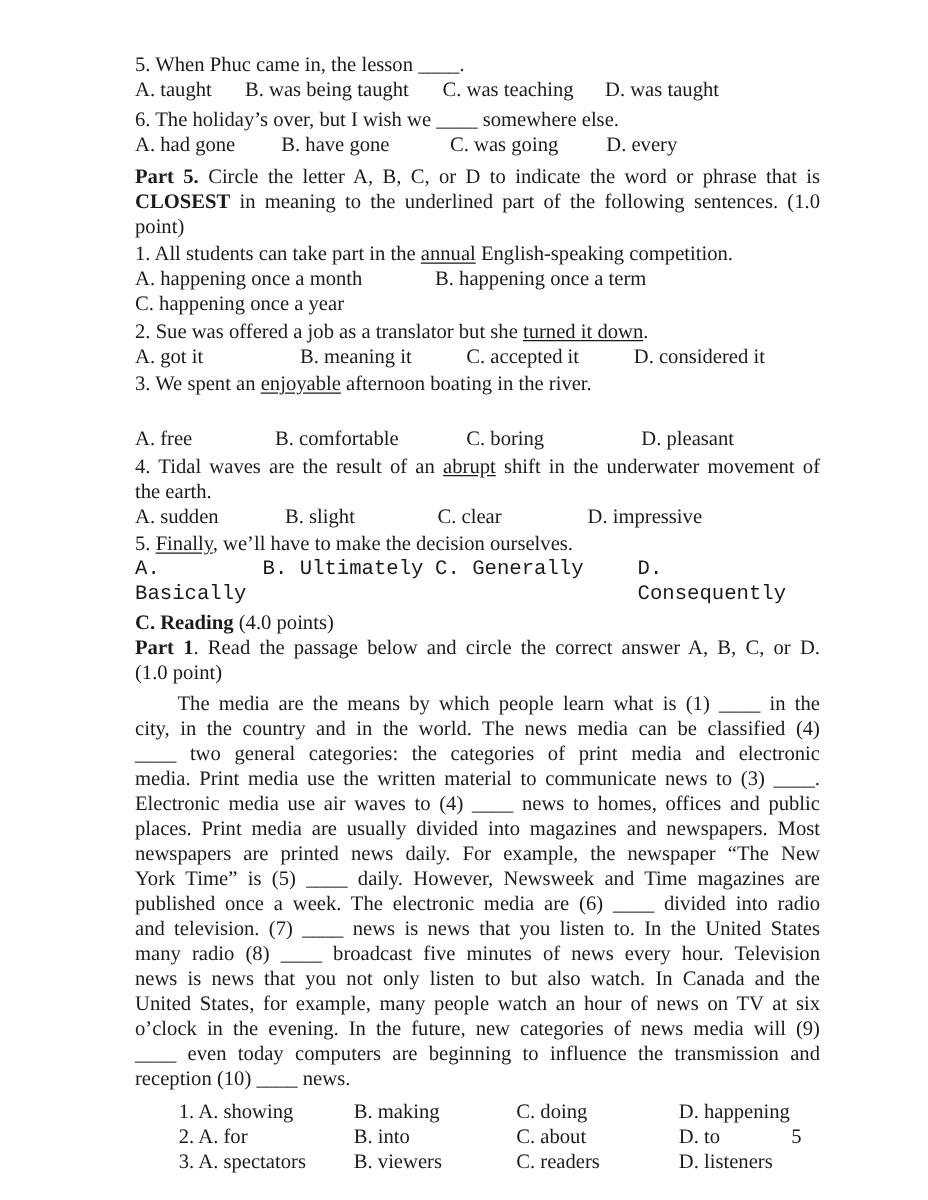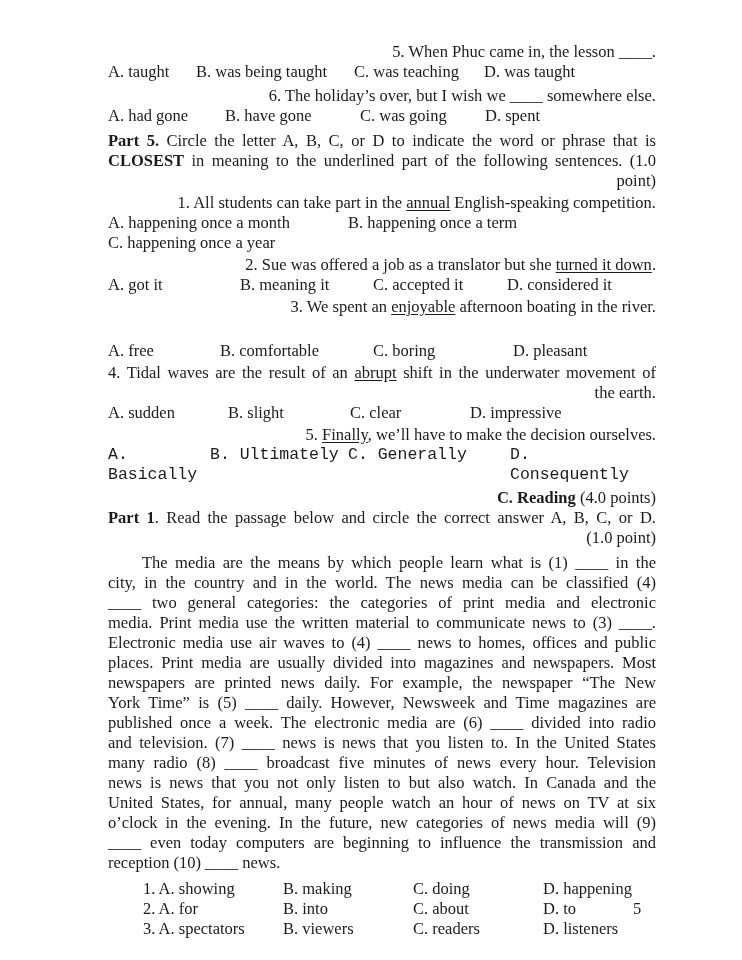--- a/index.html
+++ b/index.html
@@ -14,21 +14,21 @@
     font-family: "Liberation Serif", "DejaVu Serif", serif;
     font-size: 16.5px;
     line-height: 20px;
     color: #1b1b1b;
     overflow: hidden;
   }
   .content {
     padding: 42px 86px 0 108px;
   }
   p, .line, .opts { margin: 0; }
-  .line { line-height: 20px; text-align: right; }
+  .line { line-height: 20px; }
   .b { font-weight: bold; }
   .u { text-decoration: underline; text-underline-offset: 2px; margin-top: 16px; }
   .jl { text-align: justify; text-align-last: justify; }
   .mt2 { margin-top: 2px; }
   .mt3 { margin-top: 3px; }
   .mt4 { margin-top: 4px; }
   .mt5 { margin-top: 5px; }
   .mt6 { margin-top: 6px; }
   .opts { display: grid; line-height: 20px; }
   .cols-a { grid-template-columns: 88px 158px 130px auto; }
@@ -60,21 +60,21 @@
     <span>B. was being taught</span>
     <span>C. was teaching</span>
     <span>D. was taught</span>
   </div>
 
   <p class="line mt4">6. The holiday’s over, but I wish we ____ somewhere else.</p>
   <div class="opts cols-b">
     <span>A. had gone</span>
     <span>B. have gone</span>
     <span>C. was going</span>
-    <span>D. spent</span>
+    <span>D. every</span>
   </div>
 
   <div class="mt5">
     <p class="line jl">
       <span class="b">Part 5.</span><span> Circle the letter A, B, C, or D to indicate the word or phrase that is</span>
     </p>
     <p class="line jl">
       <span class="b">CLOSEST</span><span> in meaning to the underlined part of the following sentences. (1.0</span>
     </p>
     <p class="line">point)</p>
@@ -151,21 +151,21 @@
     <p class="line pline">____ two general categories: the categories of print media and electronic</p>
     <p class="line pline">media. Print media use the written material to communicate news to (3) ____.</p>
     <p class="line pline">Electronic media use air waves to (4) ____ news to homes, offices and public</p>
     <p class="line pline">places. Print media are usually divided into magazines and newspapers. Most</p>
     <p class="line pline">newspapers are printed news daily. For example, the newspaper “The New</p>
     <p class="line pline">York Time” is (5) ____ daily. However, Newsweek and Time magazines are</p>
     <p class="line pline">published once a week. The electronic media are (6) ____ divided into radio</p>
     <p class="line pline">and television. (7) ____ news is news that you listen to. In the United States</p>
     <p class="line pline">many radio (8) ____ broadcast five minutes of news every hour. Television</p>
     <p class="line pline">news is news that you not only listen to but also watch. In Canada and the</p>
-    <p class="line pline">United States, for annual, many people watch an hour of news on TV at six</p>
+    <p class="line pline">United States, for example, many people watch an hour of news on TV at six</p>
     <p class="line pline">o’clock in the evening. In the future, new categories of news media will (9)</p>
     <p class="line pline">____ even today computers are beginning to influence the transmission and</p>
     <p class="line pline last">reception (10) ____ news.</p>
   </div>
 
   <div class="mt6">
     <div class="opts cols-read">
       <span>1. A. showing</span>
       <span>B. making</span>
       <span>C. doing</span>

